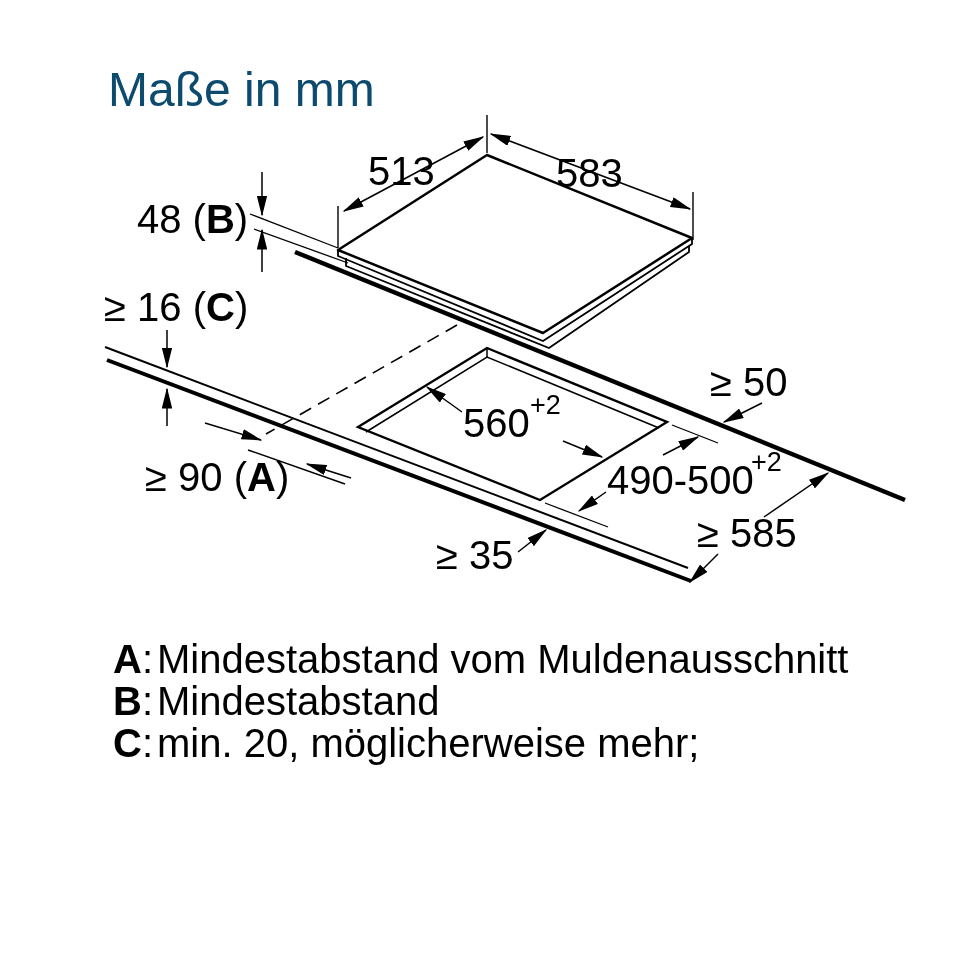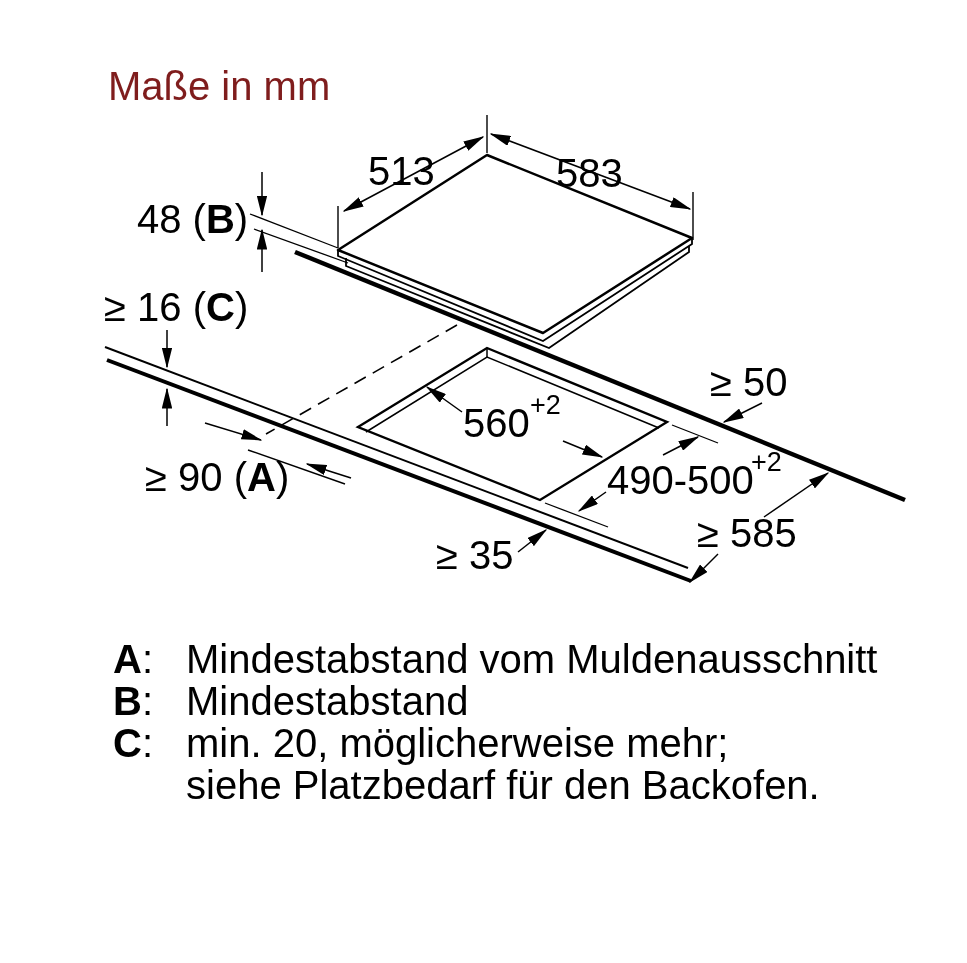--- a/index.html
+++ b/index.html
@@ -5,30 +5,30 @@
   html,body{margin:0;padding:0;background:#fff;}
   #canvas{
     position:relative;width:967px;height:963px;background:#ffffff;overflow:hidden;
     font-family:"Liberation Sans","DejaVu Sans",sans-serif;color:#000;
   }
   #diagram-svg{position:absolute;left:0;top:0;}
   .dimtext{font-family:"Liberation Sans","DejaVu Sans",sans-serif;font-size:40px;fill:#000;}
   .dimsup{font-family:"Liberation Sans","DejaVu Sans",sans-serif;font-size:27px;fill:#000;}
   .boldkey{font-weight:bold;}
   #page-title{
-    position:absolute;left:108px;top:66px;font-size:40px;line-height:1;color:#7f1d1d;
+    position:absolute;left:108px;top:66px;font-size:48px;line-height:1;color:#0c4a6e;
     letter-spacing:0px;white-space:nowrap;
   }
   #legend{
     position:absolute;left:113px;top:638px;font-size:40px;line-height:42px;color:#000;
   }
   .lentry{display:flex;align-items:flex-start;}
   .lkeywrap{width:44px;flex:0 0 44px;white-space:nowrap;}
   .lkeywrap b{font-weight:bold;}
-  .llines{white-space:nowrap;margin-left:29px;}
+  .llines{white-space:nowrap;}
 </style>
 </head>
 <body>
 
 <div id="canvas">
 
   <div id="page-title">Maße in mm</div>
 
   <svg id="diagram-svg" width="967" height="963" viewBox="0 0 967 963">
     <defs>
@@ -141,18 +141,17 @@
     <div class="lentry">
       <span class="lkeywrap"><b>B</b><span>:</span></span>
       <span class="llines">
         <div>Mindestabstand</div>
       </span>
     </div>
     <div class="lentry">
       <span class="lkeywrap"><b>C</b><span>:</span></span>
       <span class="llines">
         <div>min. 20, möglicherweise mehr;</div>
-        <div>siehe Platzbedarf für den Backofen.</div>
       </span>
     </div>
   </div>
 
 </div>
 
 </body></html>

